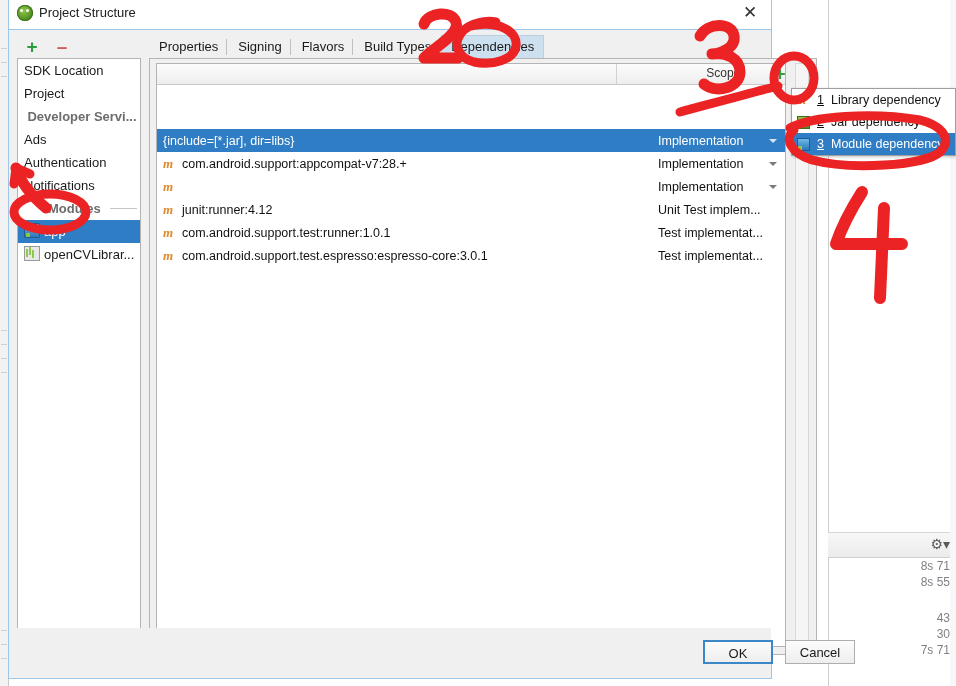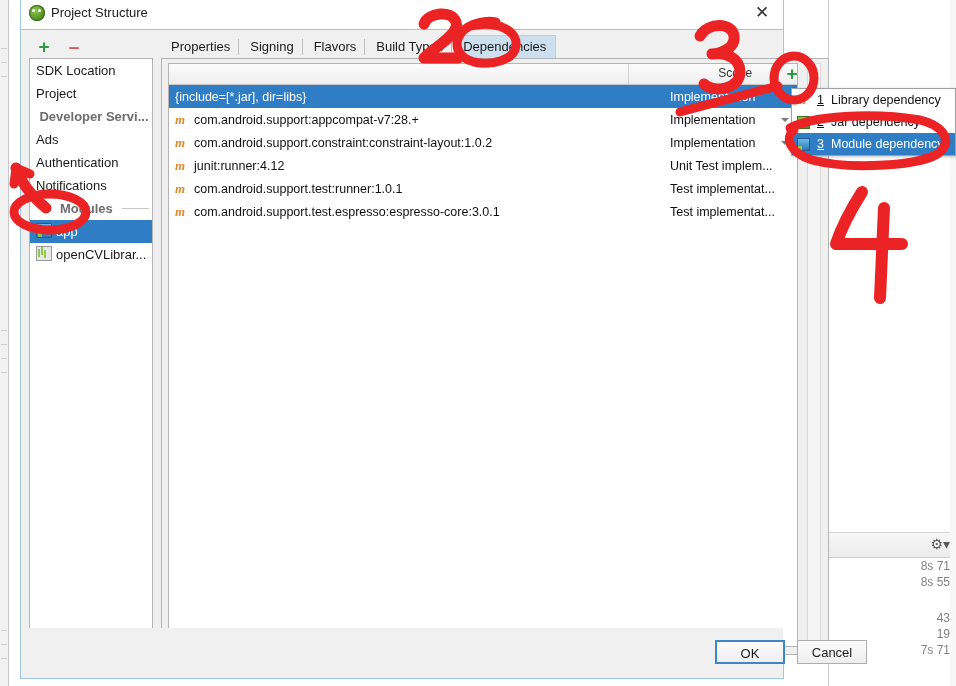--- a/index.html
+++ b/index.html
@@ -49,21 +49,21 @@
   }
   .bg-rows div { height: 16px; line-height: 16px; white-space: nowrap; }
   .bg-rows div.gap { height: 20px; }
   .bg-right-scroll {
     position: absolute; right: 0; top: 0; width: 6px; height: 686px;
     background: #f7f7f7;
   }
 
   
   #dialog {
-    position: absolute; left: 20px; top: 0px;
+    position: absolute; left: 8px; top: 0px;
     width: 764px; height: 679px;
     background: #fef9c3;
     border: 1px solid #9ec6e8;
     border-top: none;
     box-sizing: border-box;
   }
   .titlebar {
     position: absolute; left: 0; top: 0; right: 0; height: 29px;
     background: #ffffff;
     box-sizing: border-box;
@@ -218,21 +218,21 @@
     line-height: 19px; text-align: center;
     box-sizing: border-box;
   }
   .th.col-name { width: 495px; border-right: 1px solid #d2d2d2; }
   .th.col-scope { width: 133px; }
 
   .trow {
     display: flex; height: 23px; align-items: center;
     font-size: 12.5px; color: #111;
   }
-  .trow.selected { background: #2f7dc4; color: #ffffff; }
+  .trow.selected { background: #2f7dc4; color: #ffffff; margin-top: 44px; }
   .cell-name {
     width: 495px; box-sizing: border-box;
     padding-left: 6px; white-space: nowrap; overflow: hidden;
     display: flex; align-items: center;
   }
   .cell-scope {
     width: 133px; box-sizing: border-box;
     padding-left: 6px; position: relative;
     white-space: nowrap; overflow: hidden;
   }
@@ -359,21 +359,21 @@
   </div>
 
   <div class="bg-right-panel"></div>
   <div class="bg-right-toolbar"></div>
   <div class="gear-icon">⚙▾</div>
   <div class="bg-rows">
     <div>8s 71</div>
     <div>8s 55</div>
     <div class="gap"></div>
     <div>43</div>
-    <div>19</div>
+    <div>30</div>
     <div>7s 71</div>
   </div>
   <div class="bg-right-scroll"></div>
 
   <div id="dialog">
 
     <div class="titlebar">
       <div class="title-icon"></div>
       <div class="title-text">Project Structure</div>
       <div class="close-icon">✕</div>
@@ -433,21 +433,20 @@
             </div>
             <div class="cell-scope">
               <span>Implementation</span>
               <span class="caret"></span>
             </div>
           </div>
 
           <div class="trow">
             <div class="cell-name">
               <span class="m-icon">m</span>
-                <span>com.android.support.constraint:constraint-layout:1.0.2</span>
             </div>
             <div class="cell-scope">
               <span>Implementation</span>
               <span class="caret"></span>
             </div>
           </div>
 
           <div class="trow">
             <div class="cell-name">
               <span class="m-icon">m</span>

